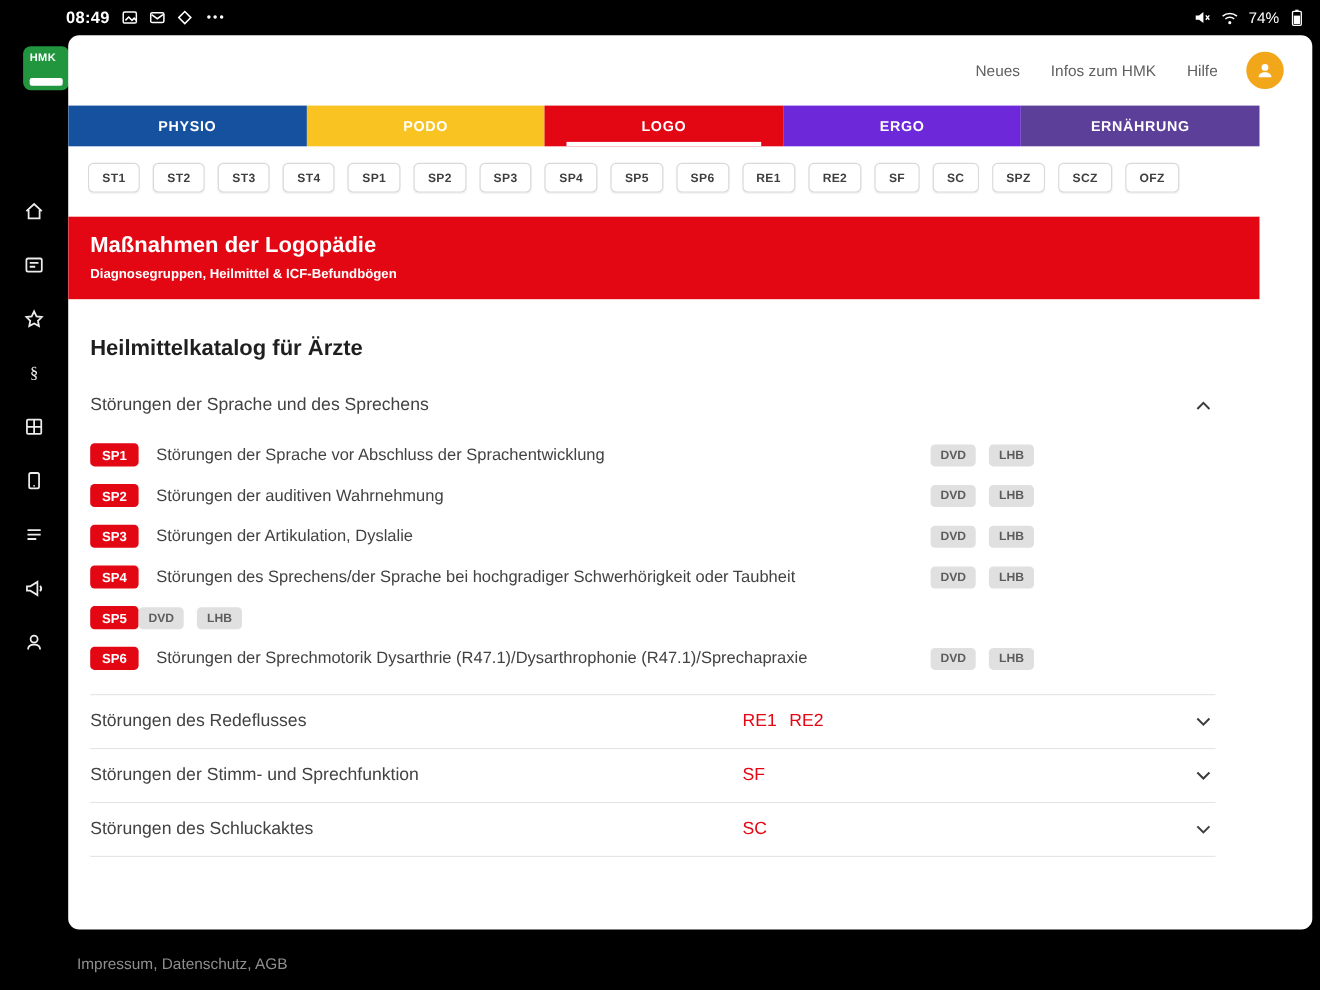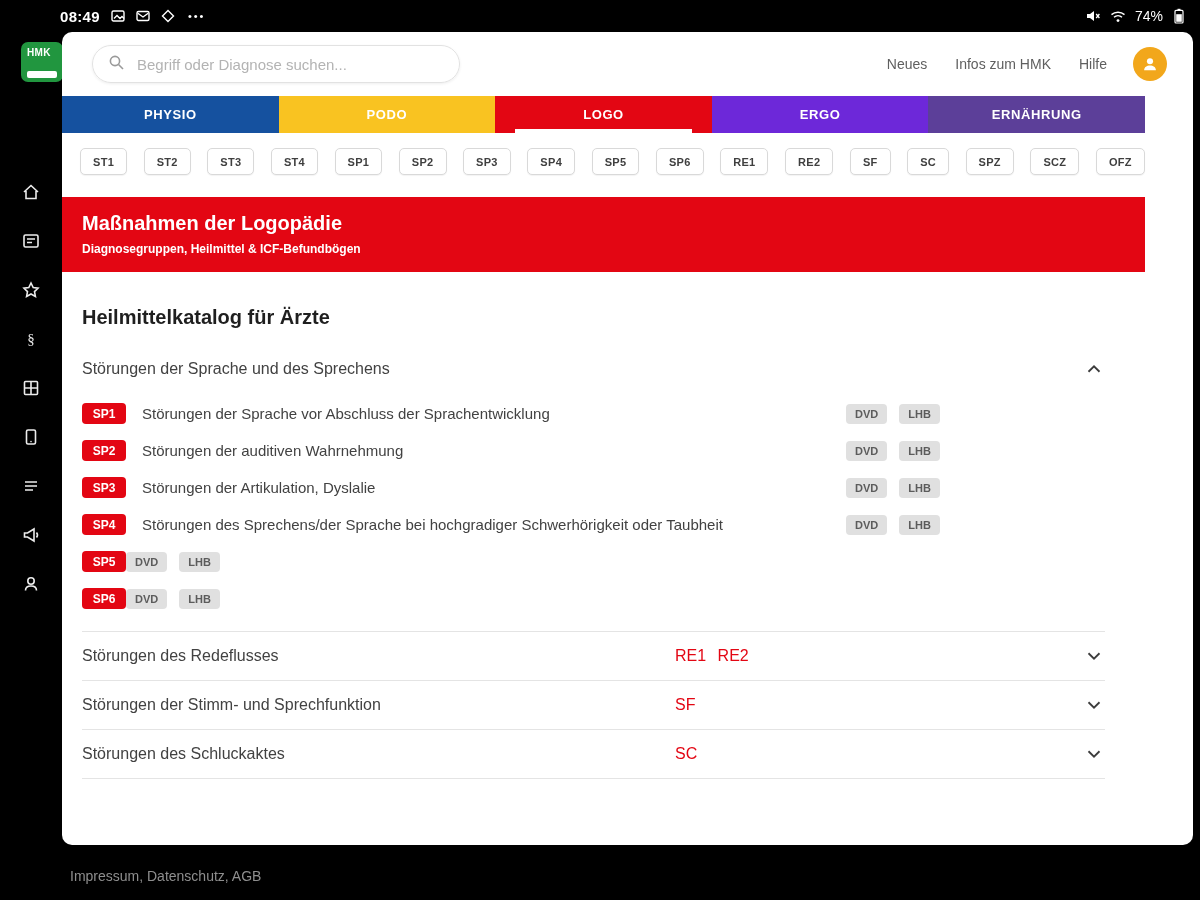--- a/index.html
+++ b/index.html
@@ -63,21 +63,21 @@
   .tab {
     flex:1; display:flex; align-items:center; justify-content:center;
     color:#fff; font-size:13px; font-weight:bold; letter-spacing:.6px;
     position:relative; cursor:pointer;
   }
   .tab.active::after {
     content:""; position:absolute; left:20px; right:20px; bottom:0; height:4px; background:#fff;
   }
 
   
-  .chips { display:flex; gap:1px; padding:15px 0 12px 18px;justify-content:space-between; }
+  .chips { display:flex; gap:12px; padding:15px 0 12px 18px; }
   .chip {
     height:27px; padding:0 12px; display:inline-flex; align-items:center;
     border:1px solid #d9d9d9; border-radius:5px; background:#fff;
     font-size:11px; font-weight:bold; color:#3f3f3f; letter-spacing:.3px;
     box-shadow:0 1px 1px rgba(0,0,0,.05); cursor:pointer;
   }
 
   
   .banner { margin-top:10px; background:#e30613; color:#fff; padding:15px 20px 16px; }
   .banner-title { font-size:20px; font-weight:bold; }
@@ -212,29 +212,20 @@
         <circle cx="10" cy="7" r="3.2"></circle>
           <path d="M4.5 16.5c0-3 2.5-4.5 5.5-4.5s5.5 1.5 5.5 4.5"></path>
       </svg>
     </span>
   </div>
 </div>
 
 <div class="card">
 
   <div class="card-header">
-    <div class="search">
-      <span>
-        <svg width="17" height="17" viewBox="0 0 17 17" fill="none" stroke="#9a9a9a" stroke-width="1.6">
-          <circle cx="7" cy="7" r="4.6"></circle>
-            <path d="M10.5 10.5L15 15"></path>
-        </svg>
-      </span>
-      <input placeholder="Begriff oder Diagnose suchen..." style="">
-    </div>
     <div class="header-links">
       <span>Neues</span>
       <span>Infos zum HMK</span>
       <span>Hilfe</span>
     </div>
     <div class="avatar">
       <svg width="18" height="18" viewBox="0 0 20 20" fill="#fff">
         <circle cx="10" cy="7" r="3.4"></circle>
           <path d="M3.5 17c0-3.4 2.9-5.2 6.5-5.2s6.5 1.8 6.5 5.2z"></path>
       </svg>
@@ -331,20 +322,21 @@
           <div class="item">
             <span class="code-badge">SP5</span>
             <span class="badges">
               <span class="badge">DVD</span>
               <span class="badge">LHB</span>
             </span>
           </div>
 
           <div class="item">
             <span class="code-badge">SP6</span>
+            <span class="item-text">Störungen der Sprechmotorik Dysarthrie (R47.1)/Dysarthrophonie (R47.1)/Sprechapraxie</span>
             <span class="badges">
               <span class="badge">DVD</span>
               <span class="badge">LHB</span>
             </span>
           </div>
 
         </div>
       </div>
 
       <div class="section">

